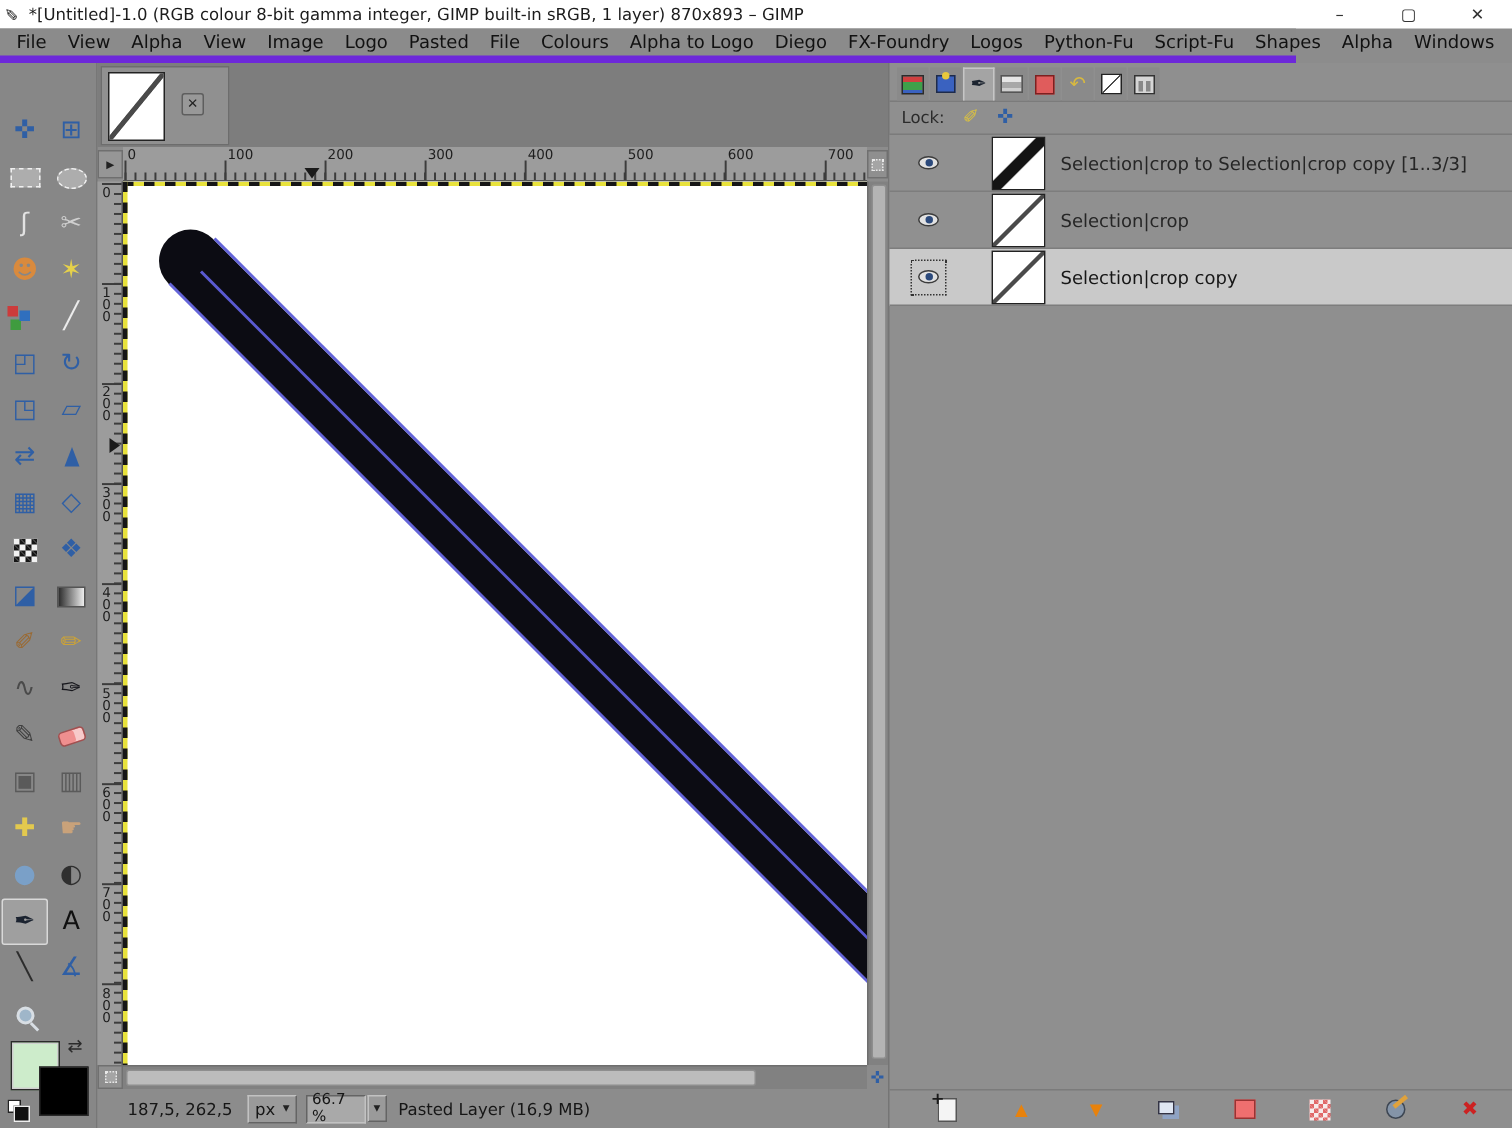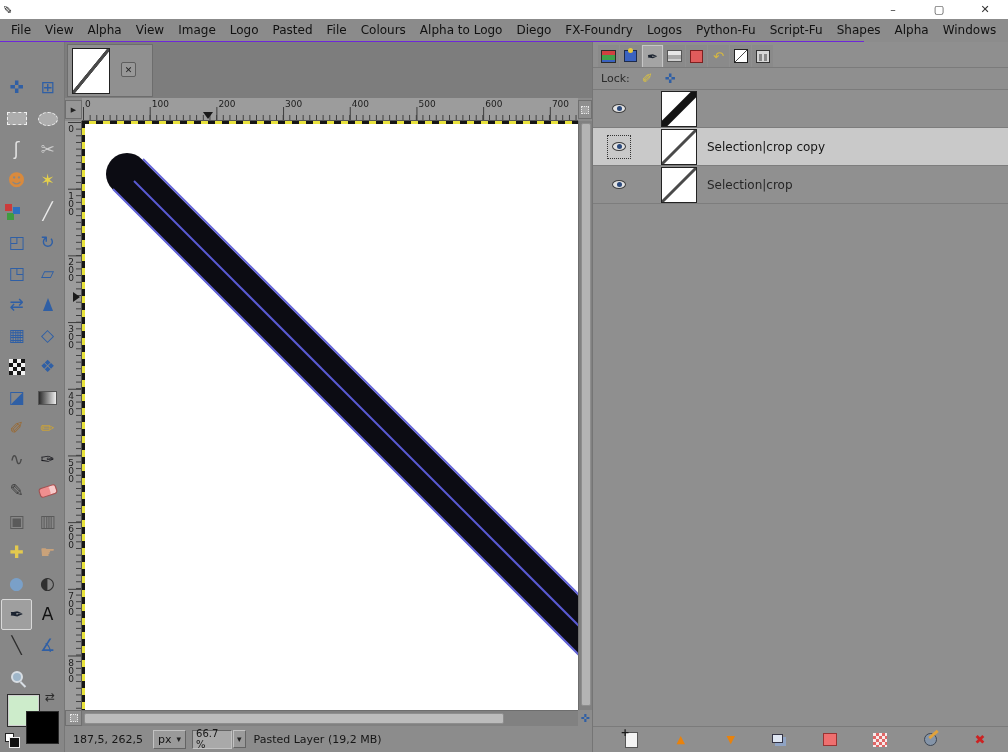--- a/index.html
+++ b/index.html
@@ -7,21 +7,21 @@
   #app { position:relative; width:1008px; height:752px; background:#8c8c8c; overflow:hidden; }
 
   
   #titlebar { position:absolute; left:0; top:0; width:1008px; height:19px; background:#ffffff; display:flex; align-items:center; }
   .appicon { margin-left:4px; font-size:11px; color:#222; transform:rotate(-90deg); }
   .title { margin-left:6px; font-size:11px; color:#1c1c1c; white-space:nowrap; }
   .wctrl { position:absolute; right:0; top:0; height:19px; display:flex; }
   .wctrl span { width:46px; height:19px; display:flex; align-items:center; justify-content:center; font-size:11px; color:#333; cursor:default; }
 
   
-  #menubar { position:absolute; left:0; top:19px; width:864px; height:23px; background:#8b8b8b; border-bottom:1px solid #6d28d9; display:flex; align-items:center; padding-left:4px; }
+  #menubar { position:absolute; left:0; top:19px; width:864px; height:23px; background:#8b8b8b; border-bottom:5px solid #6d28d9; display:flex; align-items:center; padding-left:4px; }
   .mi { font-size:12px; color:#111; padding:0 7px; white-space:nowrap; }
 
   
   #main { position:absolute; left:0; top:42px; width:1008px; height:710px; }
 
   
   #toolbox { position:absolute; left:0; top:0; width:65px; height:710px; background:#878787; border-right:1px solid #777; }
   #toolgrid { display:grid; grid-template-columns:31px 31px; justify-content:center; margin-top:30px; }
   .tool { width:31px; height:31px; display:flex; align-items:center; justify-content:center; }
   .tool.sel { background:#9f9f9f; border:1px solid #d9d9d9; border-radius:2px; }
@@ -75,21 +75,21 @@
   .vscroll { position:absolute; left:513px; top:79px; width:14px; height:589px; background:#818181; border-left:1px solid #6e6e6e; }
   .vthumb { position:absolute; left:2px; top:2px; width:10px; height:583px; background:#b4b4b4; border:1px solid #8e8e8e; border-radius:2px; }
   .hscrollrow { position:absolute; left:0; top:668px; width:527px; height:16px; }
   .qmbtn { position:absolute; left:0; top:0; width:17px; height:16px; background:#8f8f8f; border:1px solid #707070; display:flex; align-items:center; justify-content:center; }
   .hscroll { position:absolute; left:17px; top:0; width:496px; height:16px; background:#818181; border-top:1px solid #6e6e6e; }
   .hthumb { position:absolute; left:2px; top:2px; width:420px; height:11px; background:#bcbcbc; border:1px solid #8e8e8e; border-radius:2px; }
   .navbtn { position:absolute; left:513px; top:0; width:14px; height:16px; display:flex; align-items:center; justify-content:center; font-size:11px; color:#2f5fa5; }
 
   
   .statusbar { position:absolute; left:0; top:684px; width:527px; height:26px; background:#8c8c8c; display:flex; align-items:center; font-size:11px; color:#161616; }
-  .pos { margin-left:8px; white-space:nowrap; }
+  .pos { margin-left:20px; white-space:nowrap; }
   .unitbox { margin-left:10px; height:19px; padding:0 4px; background:#9a9a9a; border:1px solid; border-color:#c2c2c2 #646464 #646464 #c2c2c2; display:flex; align-items:center; gap:5px; font-size:11px; }
   .zoombox { margin-left:6px; height:19px; width:40px; padding:0 3px; background:#a9a9a9; border:1px solid; border-color:#646464 #c2c2c2 #c2c2c2 #646464; display:flex; align-items:center; font-size:10px; }
   .chev { font-size:9px; color:#222; }
   .chev.raised { margin-left:1px; padding:3px 3px; background:#9a9a9a; border:1px solid; border-color:#c2c2c2 #646464 #646464 #c2c2c2; }
   .msg { margin-left:8px; white-space:nowrap; }
 
   
   #dock { position:absolute; left:592px; top:0; width:416px; height:710px; background:#8f8f8f; border-left:1px solid #757575; display:flex; flex-direction:column; }
   .docktabs { height:26px; display:flex; align-items:flex-end; padding-left:5px; gap:1px; border-bottom:1px solid #7b7b7b; }
   .dtab { width:21px; height:22px; display:flex; align-items:center; justify-content:center; background:#8a8a8a; }
@@ -133,20 +133,21 @@
   .f-stroke-path { width:13px; height:13px; border-radius:50%; background:#8494a8; border:1px solid #3d4653; position:relative; }
   .f-stroke-path::after { content:""; position:absolute; width:11px; height:3px; background:#e0a23c; transform:rotate(-40deg); left:3px; top:-1px; }
 </style>
 </head>
 <body>
 
 <div id="app">
 
   <div id="titlebar">
     <span class="appicon">✐</span>
+    <span class="title">*[Untitled]-1.0 (RGB colour 8-bit gamma integer, GIMP built-in sRGB, 1 layer) 870x893 – GIMP</span>
     <div class="wctrl">
       <span>–</span>
       <span>▢</span>
       <span>✕</span>
     </div>
   </div>
 
   <div id="menubar">
       <span class="mi">File</span>
       <span class="mi">View</span>
@@ -368,21 +369,21 @@
       <div class="statusbar">
         <span class="pos">187,5, 262,5</span>
         <div class="unitbox">
           <span>px</span>
           <span class="chev">▾</span>
         </div>
         <div class="zoombox">
           <span>66.7 %</span>
         </div>
         <span class="chev raised">▾</span>
-        <span class="msg">Pasted Layer (19,2 MB)</span>
+        <span class="msg">Pasted Layer (16,9 MB)</span>
       </div>
     </div>
 
     <div id="dock">
       <div class="docktabs" id="docktabs">
           <div class="dtab">
             <span class="dt-layers"></span>
           </div>
           <div class="dtab">
             <span class="dt-channels"></span>
@@ -410,35 +411,36 @@
         <span class="locklabel">Lock:</span>
         <span class="lockbtn lk-strokes">✐</span>
         <span class="lockbtn lk-position">✜</span>
       </div>
       <div class="pathlist" id="pathlist">
           <div class="prow">
             <div class="eyewrap">
               <span class="eye"></span>
             </div>
             <div class="thumb thick"></div>
+            <span class="plabel">Selection|crop to Selection|crop copy [1..3/3]</span>
+          </div>
+          <div class="prow">
+            <div class="eyewrap">
+              <span class="eye"></span>
+            </div>
+            <div class="thumb"></div>
+            <span class="plabel">Selection|crop</span>
           </div>
           <div class="prow sel">
             <div class="eyewrap focus">
               <span class="eye"></span>
             </div>
             <div class="thumb"></div>
             <span class="plabel">Selection|crop copy</span>
           </div>
-          <div class="prow">
-            <div class="eyewrap">
-              <span class="eye"></span>
-            </div>
-            <div class="thumb"></div>
-            <span class="plabel">Selection|crop</span>
-          </div>
         </div>
       <div class="dockfill"></div>
       <div class="dockfooter" id="dockfooter">
           <div class="fbtn">
             <span class="f-new-path"></span>
           </div>
           <div class="fbtn">
             <span class="fg-up">▲</span>
           </div>
           <div class="fbtn">

